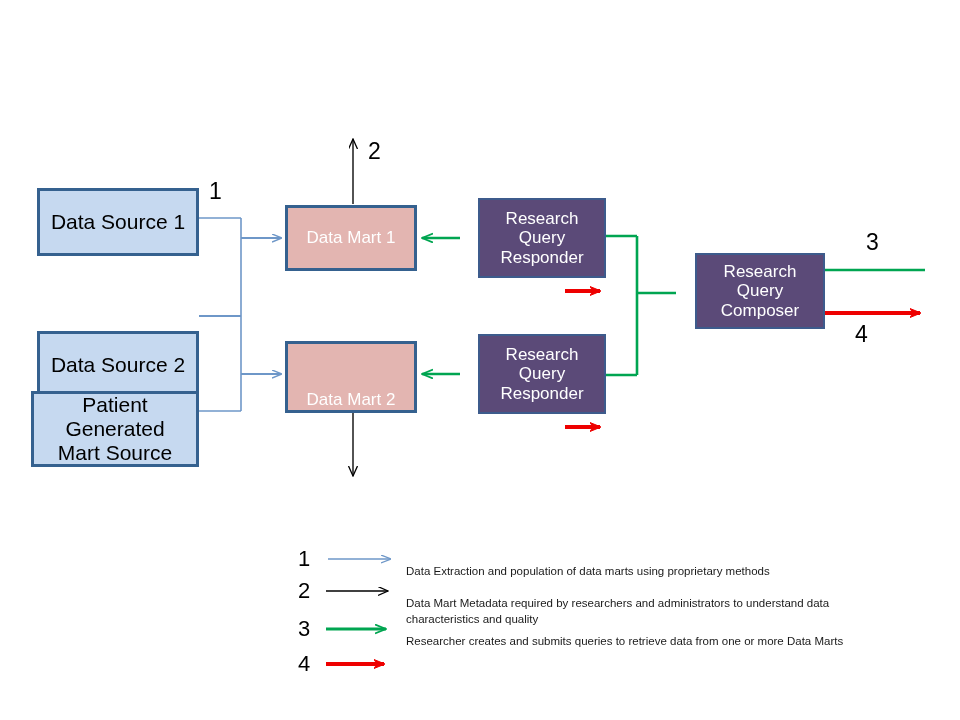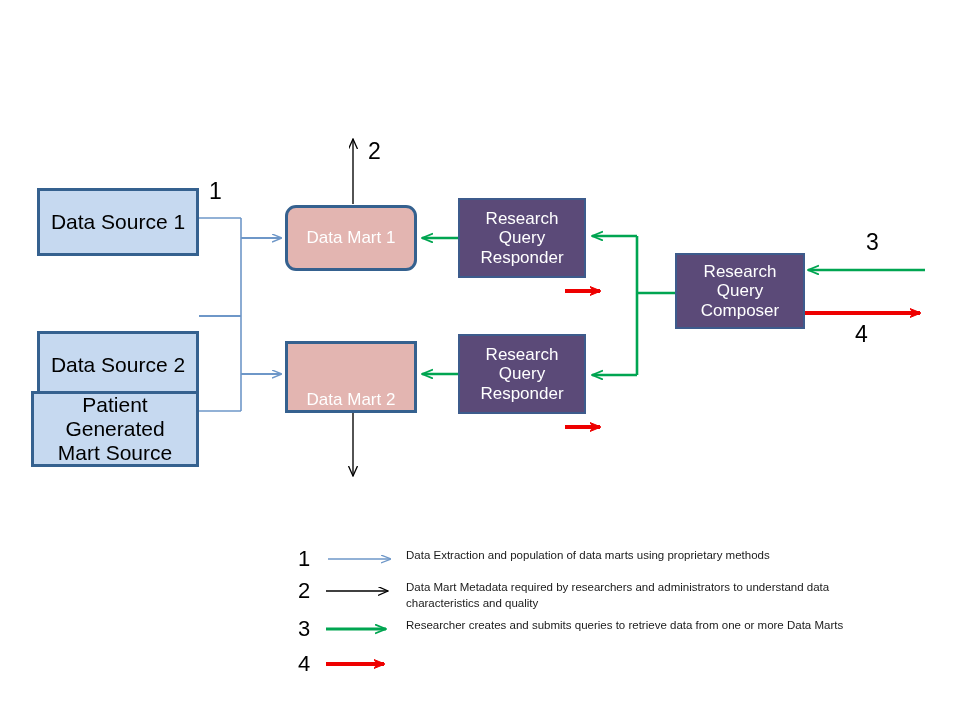--- a/index.html
+++ b/index.html
@@ -50,20 +50,21 @@
     background: #e3b5b1;
     border: 3px solid #35618f;
     color: #ffffff;
     font-size: 17px;
   }
   .node-purple {
     background: #5b4a78;
     border: 2px solid #3d5b8c;
     color: #ffffff;
     font-size: 17px;
+    margin-left: 20px;
   }
 
   .step-label {
     position: absolute;
     font-size: 23px;
     color: #000000;
     font-family: "Liberation Sans", sans-serif;
   }
 
   
@@ -89,20 +90,21 @@
     width: 78px;
     flex: 0 0 auto;
     position: relative;
     height: 20px;
   }
   .legend-text {
     font-size: 11.5px;
     color: #1a1a1a;
     line-height: 1.35;
     padding-left: 4px;
+    margin-top: 16px;
   }
 </style>
 </head>
 <body>
 
 <div id="canvas">
 
   <svg class="svg-layer" viewBox="0 0 960 720" xmlns="http://www.w3.org/2000/svg">
     <defs>
       <marker id="arrow-blue" markerWidth="10" markerHeight="10" refX="9" refY="4" orient="auto" markerUnits="userSpaceOnUse">
@@ -164,21 +166,21 @@
   <div class="node node-source" style="left:37px; top:283px; width:162px; height:68px;margin-top:48px;">
     <span class="line">Data Source 2</span>
   </div>
 
   <div class="node node-source" style="left:31px; top:375px; width:168px; height:76px;margin-top:16px;">
     <span class="line">Patient</span>
     <span class="line">Generated</span>
     <span class="line">Mart Source</span>
   </div>
 
-  <div class="node node-mart" style="left:285px; top:205px; width:132px; height:66px;border-radius:11px;">
+  <div class="node node-mart" style="left:285px; top:205px; width:132px; height:66px;">
     <span class="line">Data Mart 1</span>
   </div>
 
   <div class="node node-mart" style="left:285px; top:341px; width:132px; height:72px;justify-content:flex-end;">
     <span class="line">Data Mart 2</span>
   </div>
 
   <div class="node node-purple" style="left:458px; top:198px; width:128px; height:80px;">
     <span class="line">Research</span>
     <span class="line">Query</span>

